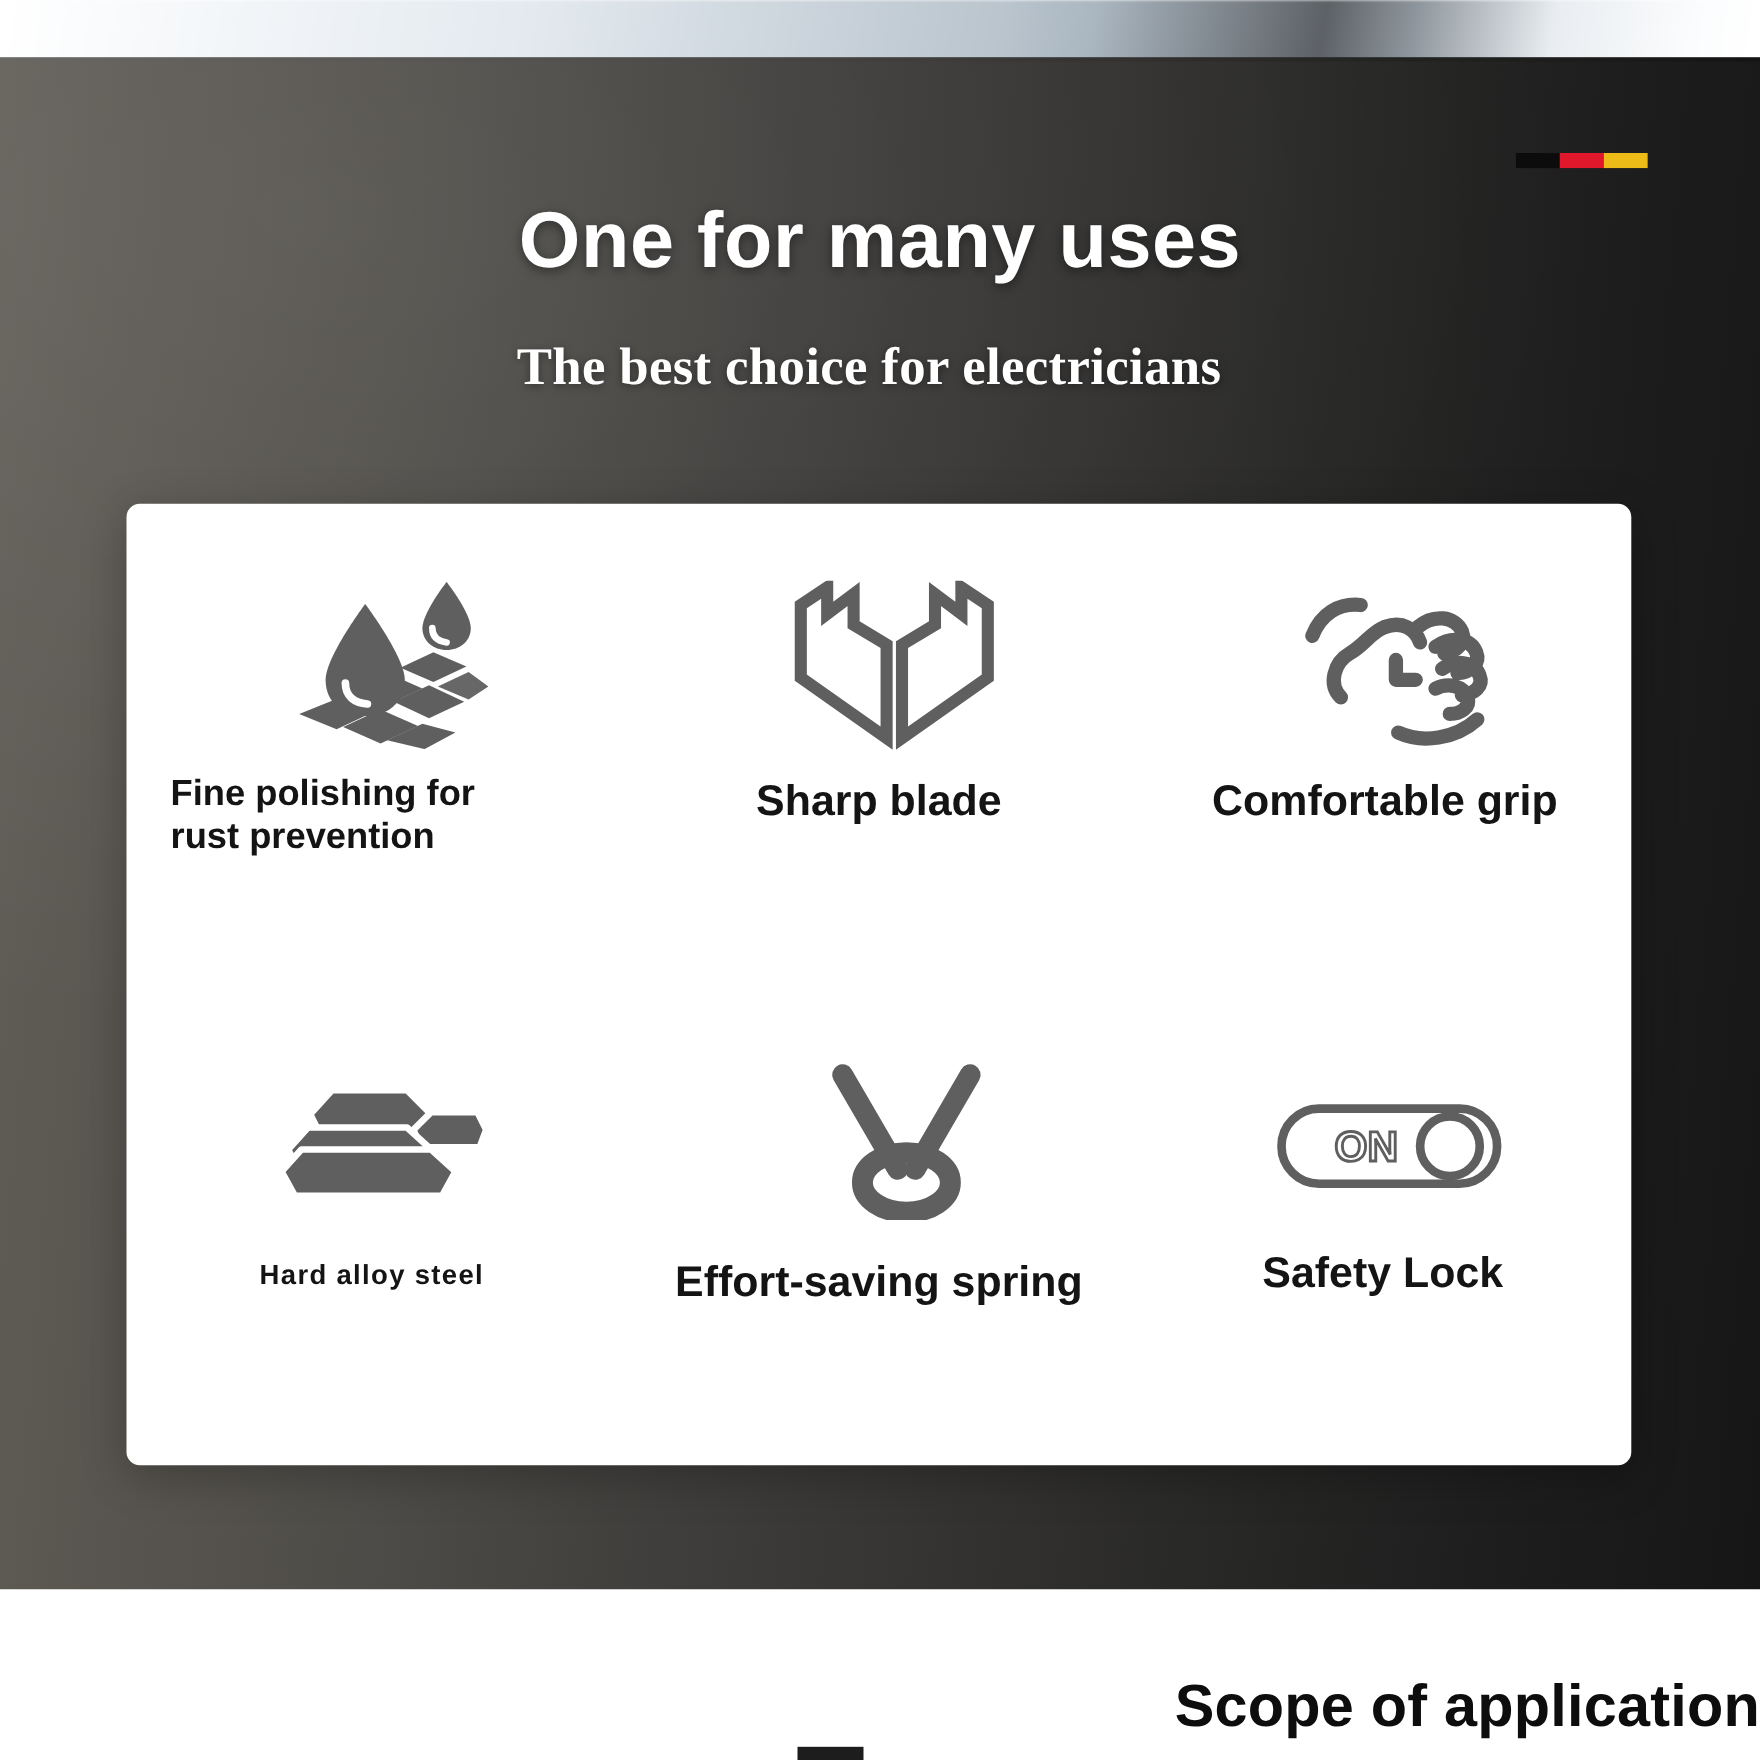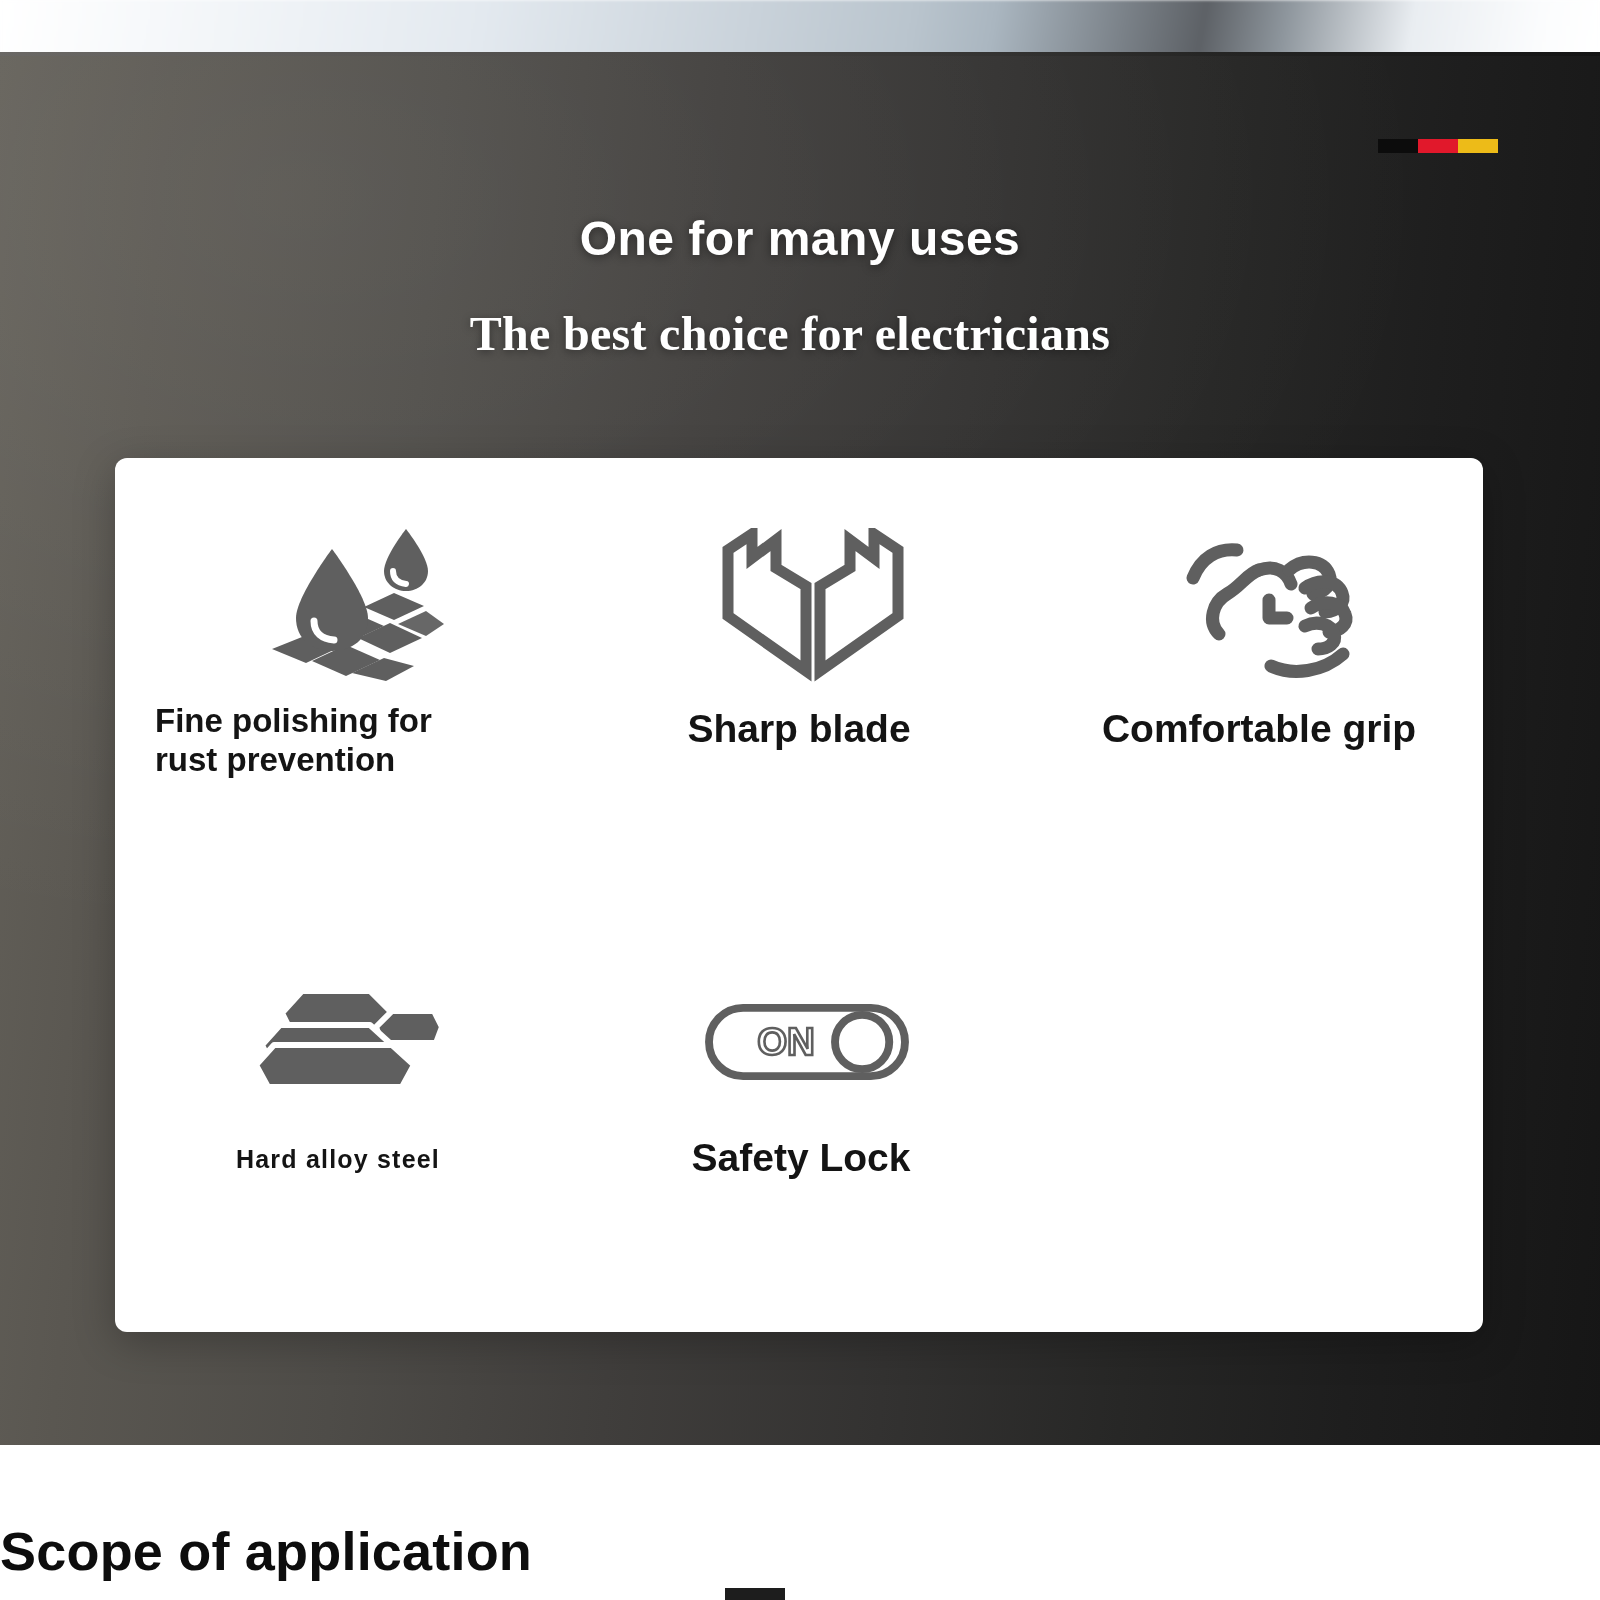--- a/index.html
+++ b/index.html
@@ -64,24 +64,23 @@
   .flag-seg { flex:1 1 33.333%; height:100%; }
   .flag-black { background:#0c0c0c; }
   .flag-red   { background:#e1182b; }
   .flag-gold  { background:#edbb18; }
 
   
   .hero-title {
     position:absolute; left:0; top:178px; width:1600px;
     text-align:center;
     color:#ffffff;
-    font-size:48px; font-weight:700;
+    font-size:72px; font-weight:700;
     letter-spacing:0.5px;
     text-shadow:0 2px 10px rgba(0,0,0,0.45);
-    margin-top:33px;
   }
   .hero-subtitle {
     position:absolute; left:0; top:306px; width:1580px;
     text-align:center;
     color:#ffffff;
     font-size:48px; font-weight:700;
     letter-spacing:0.3px;
     text-shadow:0 2px 8px rgba(0,0,0,0.4);
     font-family:Liberation Serif, serif;
   }
@@ -136,21 +135,21 @@
   .cell-5 .feature-icon { transform:translate(8px,6px); }
   .cell-5 .feature-label { margin-left:4px; }
 
   
   .scope-section {
     position:absolute; left:0; top:1445px; width:1600px; height:155px;
     background:#ffffff;
   }
   .scope-title {
     position:absolute; left:0; top:75px; width:1600px;
-    text-align:left;
+    text-align:right;
     color:#0d0d0d;
     font-size:54px; font-weight:700;
     letter-spacing:0.2px;
   }
   .scope-clip {
     position:absolute; left:725px; top:1588px;
     width:60px; height:12px;
     background:#1d1d1d;
   }
 </style>
@@ -252,20 +251,32 @@
 
               <path d="M20 84 L38 64 L128 64 L150 84 L140 104 L30 104 Z"></path>
 
               <path d="M14 104 L32 84 L150 84 L172 104 L160 126 L26 126 Z"></path>
             </g>
           </svg>
         </div>
         <div class="feature-label small">Hard alloy steel</div>
       </div>
 
+      <div class="feature-cell cell-4">
+        <div class="feature-icon">
+          <svg width="160" height="150" viewBox="0 0 160 150" fill="none">
+            <g stroke="#5f5f5f" stroke-width="19" stroke-linecap="round" fill="none">
+              <path d="M22 18 L72 104"></path>
+              <path d="M138 18 L88 104"></path>
+            </g>
+            <ellipse cx="80" cy="116" rx="40" ry="27" fill="none" stroke="#5f5f5f" stroke-width="19"></ellipse>
+          </svg>
+        </div>
+        <div class="feature-label">Effort-saving spring</div>
+      </div>
 
       <div class="feature-cell cell-5">
         <div class="feature-icon">
           <svg width="240" height="110" viewBox="0 0 240 110" fill="none">
             <rect x="8" y="16" width="224" height="78" rx="39" ry="39" fill="none" stroke="#5f5f5f" stroke-width="9"></rect>
             <circle cx="183" cy="55" r="31" fill="none" stroke="#5f5f5f" stroke-width="9"></circle>
             <text x="96" y="70" text-anchor="middle" font-family="Liberation Sans, sans-serif" font-size="44" font-weight="700" fill="none" stroke="#5f5f5f" stroke-width="3">ON</text>
           </svg>
         </div>
         <div class="feature-label">Safety Lock</div>

